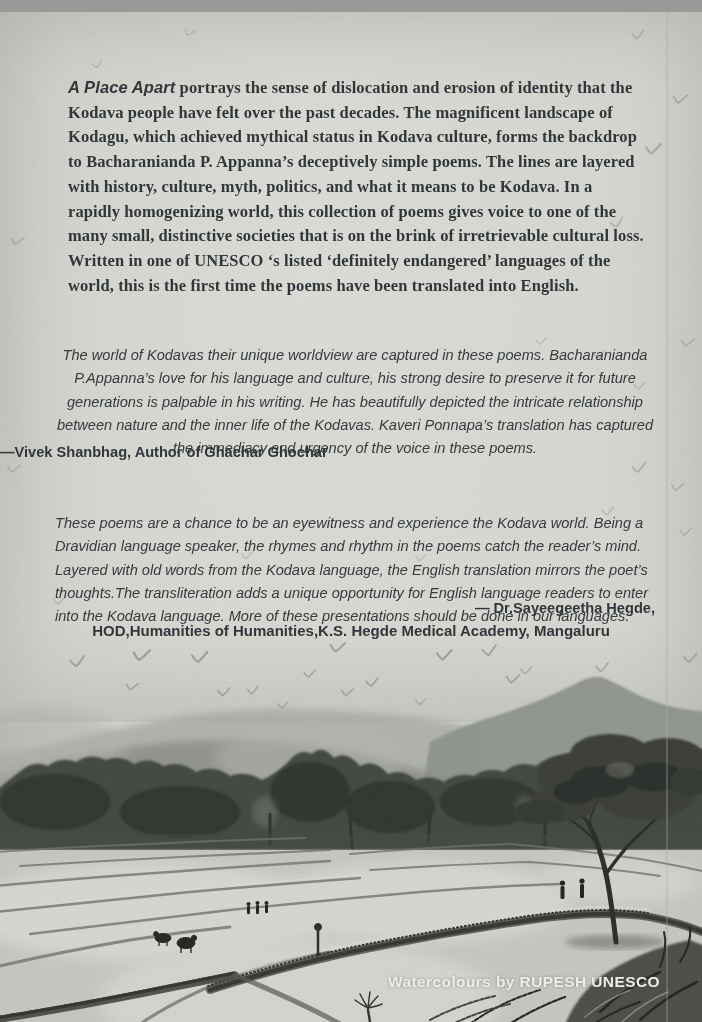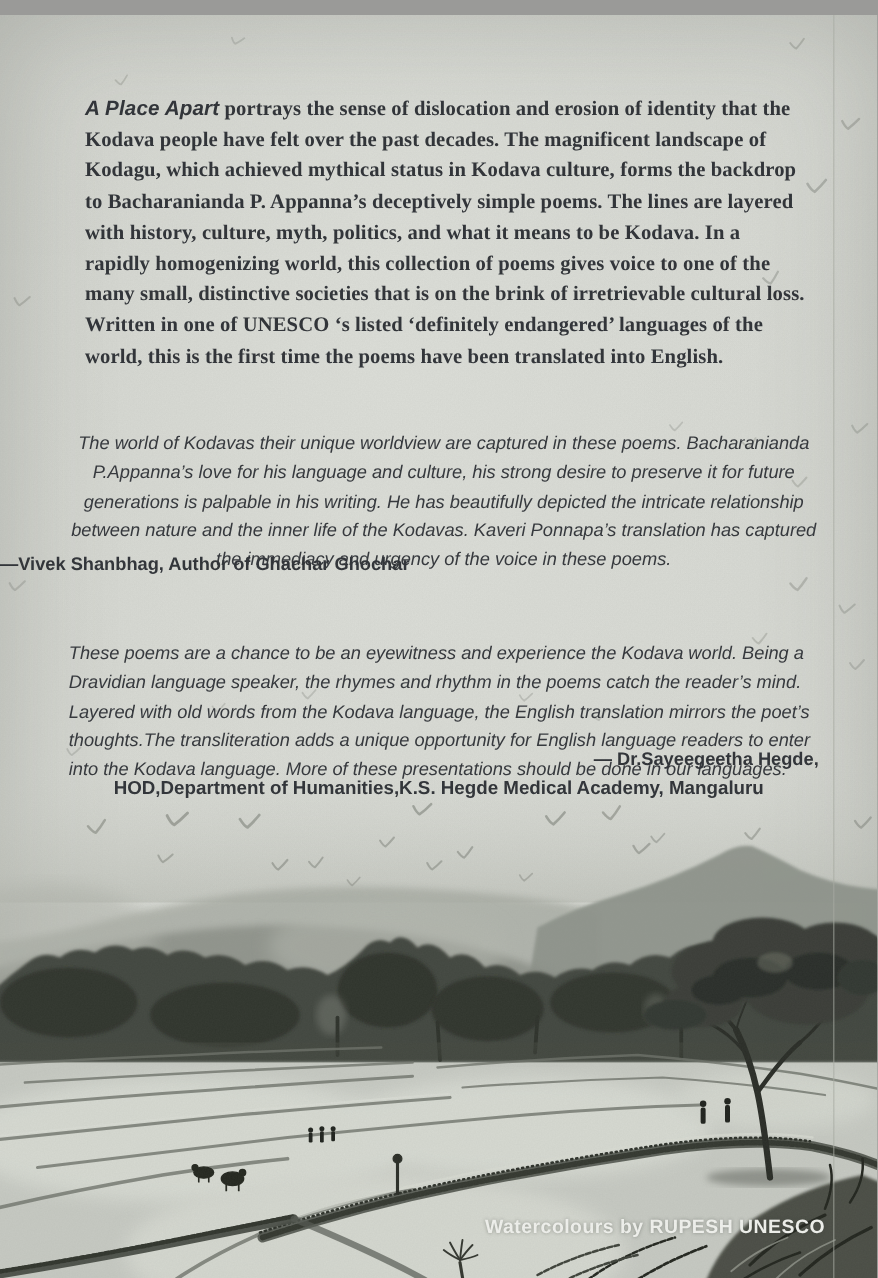--- a/index.html
+++ b/index.html
@@ -264,20 +264,20 @@
     <line x1="667" y1="0" x2="667" y2="1022" stroke="#a9ada5" stroke-width="1.2" opacity=".55"></line>
   </svg>
 
   <div class="txt blurb"><span class="book-title">A Place Apart</span><span> portrays the sense of dislocation and erosion of identity that the Kodava people have felt over the past decades. The magnificent landscape of Kodagu, which achieved mythical status in Kodava culture, forms the backdrop to Bacharanianda P. Appanna’s deceptively simple poems. The lines are layered with history, culture, myth, politics, and what it means to be Kodava. In a rapidly homogenizing world, this collection of poems gives voice to one of the many small, distinctive societies that is on the brink of irretrievable cultural loss. Written in one of UNESCO ‘s listed ‘definitely endangered’ languages of the world, this is the first time the poems have been translated into English.</span></div>
 
   <div class="txt quote q1">The world of Kodavas their unique worldview are captured in these poems. Bacharanianda P.Appanna’s love for his language and culture, his strong desire to preserve it for future generations is palpable in his writing. He has beautifully depicted the intricate relationship between nature and the inner life of the Kodavas. Kaveri Ponnapa’s translation has captured the immediacy and urgency of the voice in these poems.</div>
   <div class="txt attr attr1">—Vivek Shanbhag, Author of Ghachar Ghochar</div>
 
   <div class="txt quote q2">These poems are a chance to be an eyewitness and experience the Kodava world. Being a Dravidian language speaker, the rhymes and rhythm in the poems catch the reader’s mind. Layered with old words from the Kodava language, the English translation mirrors the poet’s thoughts.The transliteration adds a unique opportunity for English language readers to enter into the Kodava language. More of these presentations should be done in our languages.</div>
   <div class="txt attr attr2a">— Dr.Sayeegeetha Hegde,</div>
-  <div class="txt attr attr2b">HOD,Department of Humanities,K.S. Hegde Medical Academy, Mangaluru</div>
+  <div class="txt attr attr2b">HOD,Humanities of Humanities,K.S. Hegde Medical Academy, Mangaluru</div>
 
   <div class="txt credit">Watercolours by RUPESH UNESCO</div>
 
   <svg class="grain" width="702" height="1022" viewBox="0 0 702 1022">
     <rect width="702" height="1022" filter="url(#g)" opacity=".16"></rect>
   </svg>
 </div>
 
 </body></html>

